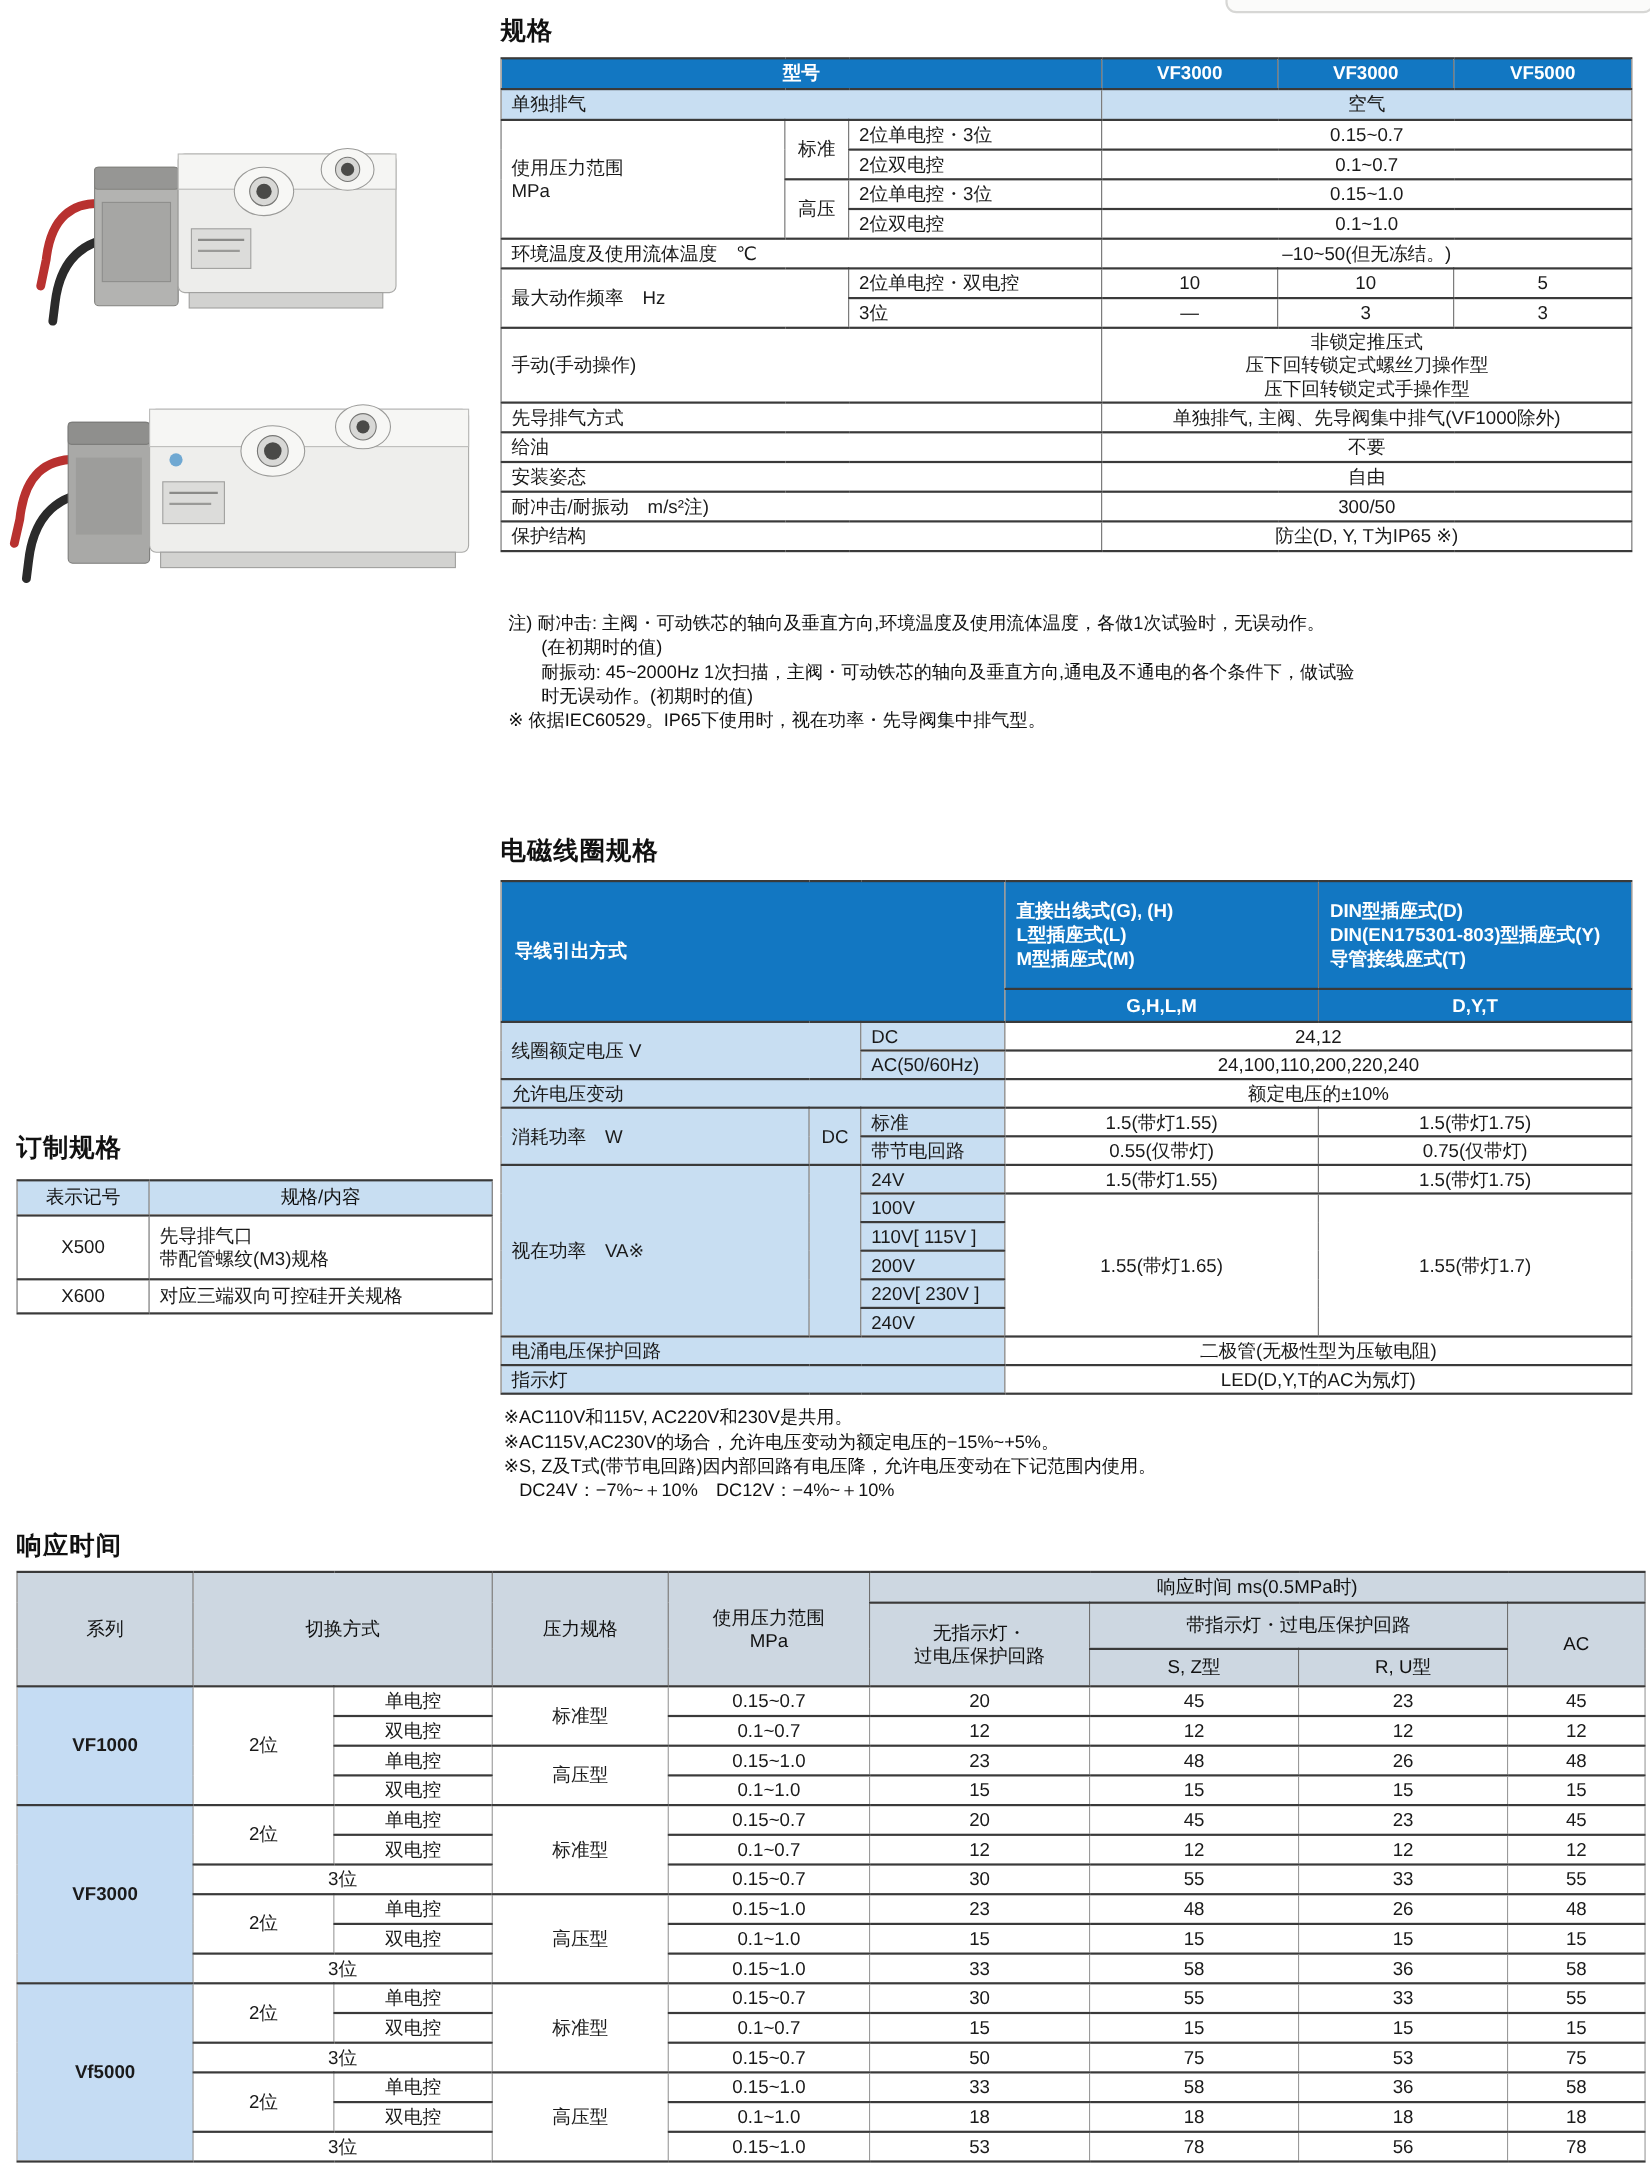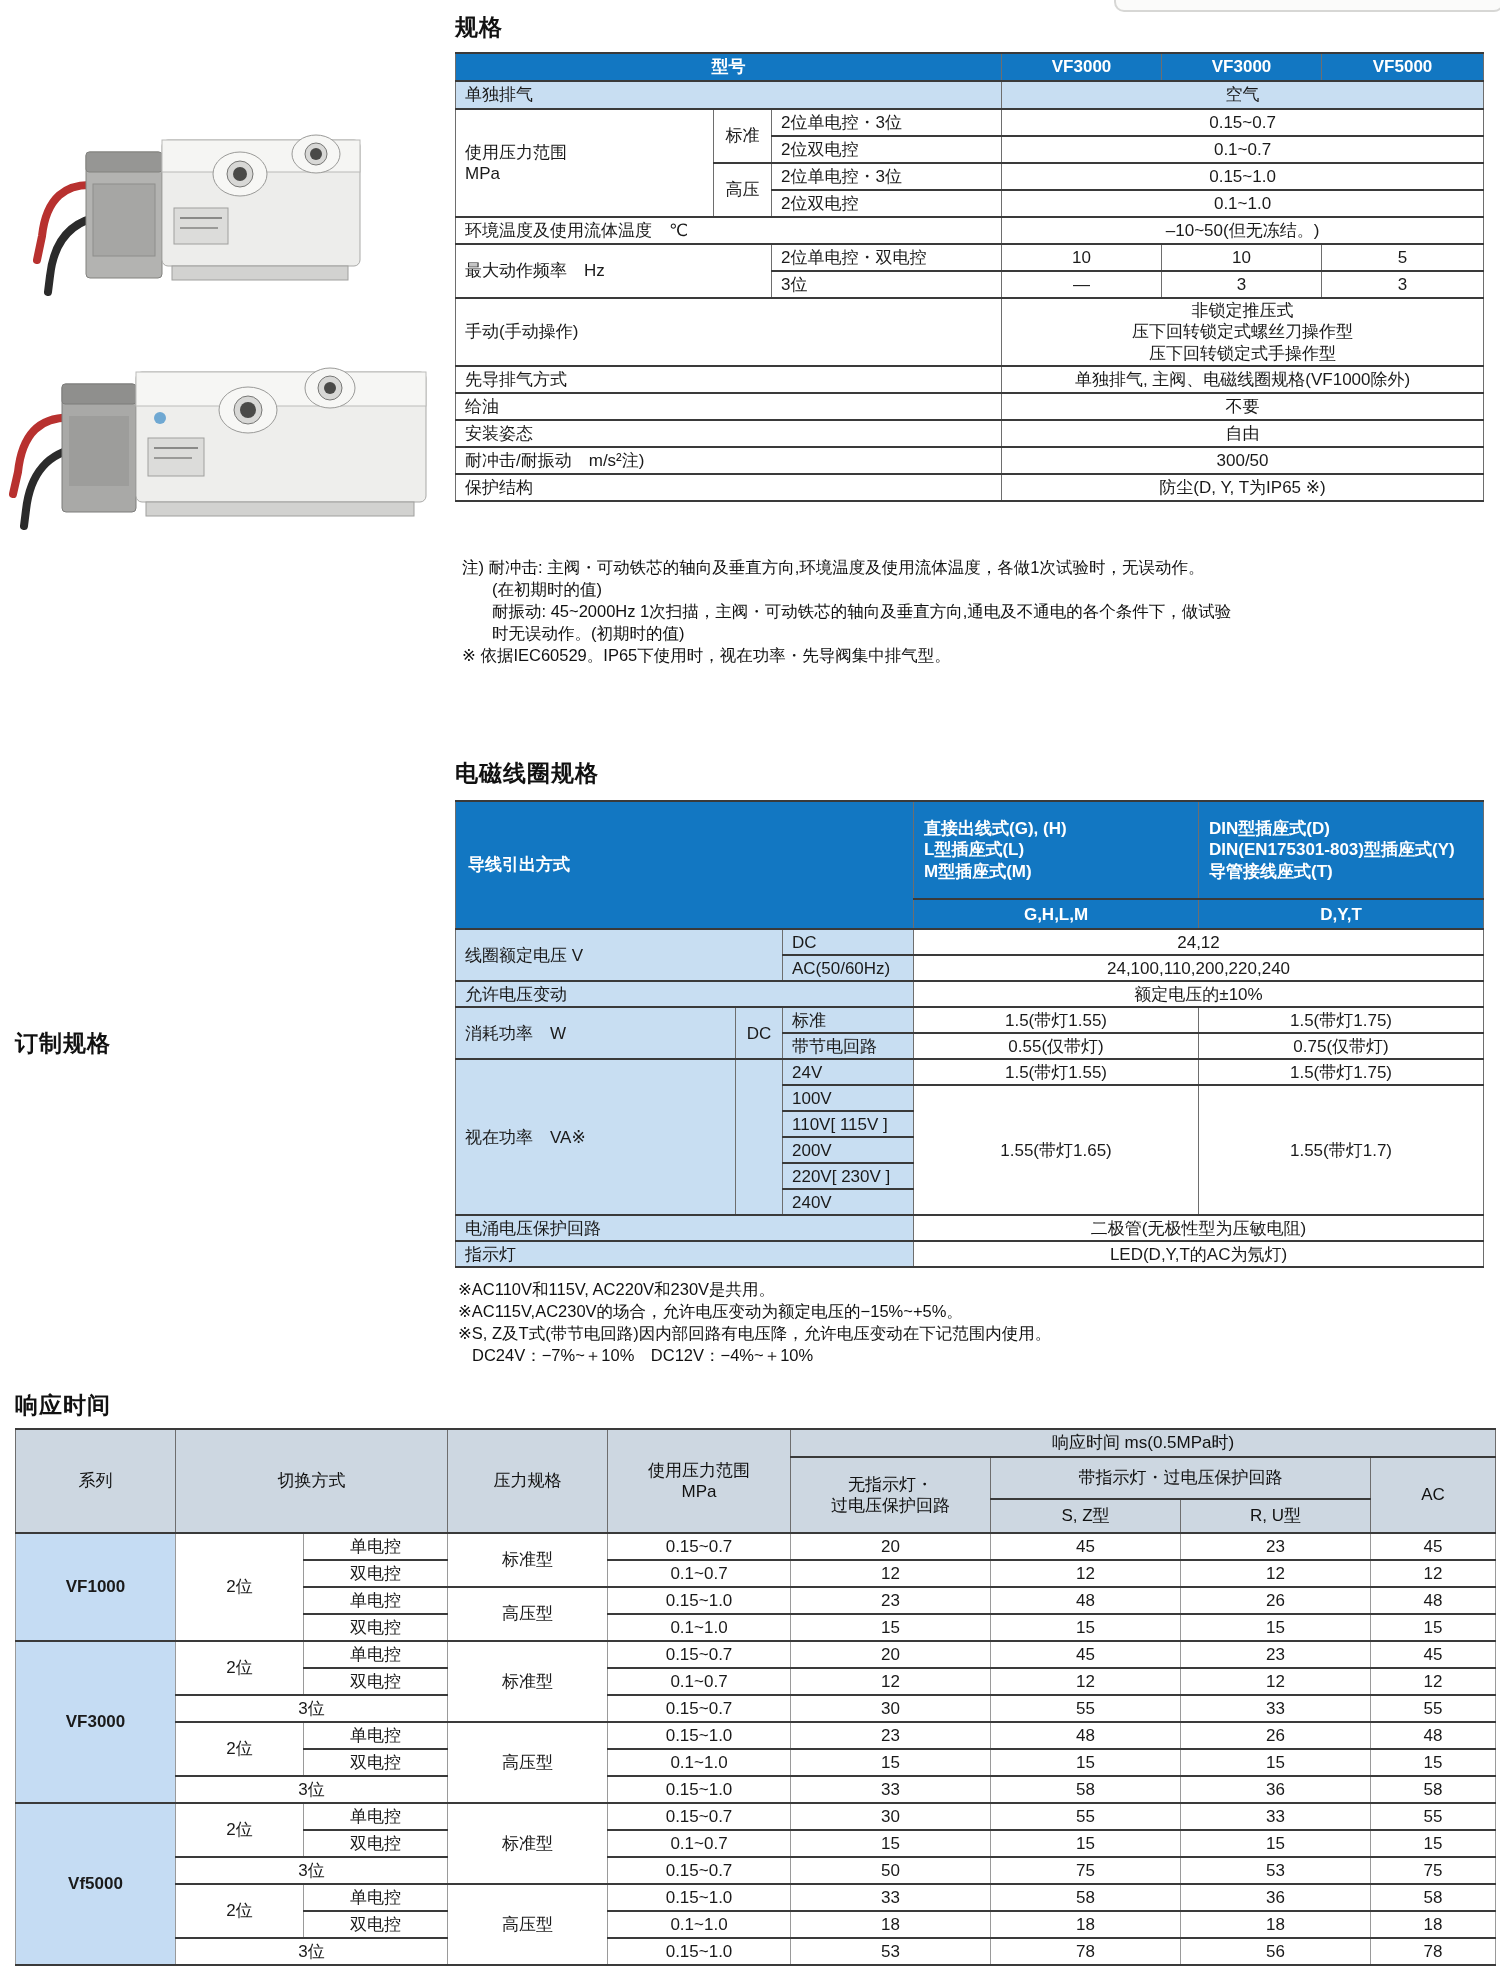--- a/index.html
+++ b/index.html
@@ -146,21 +146,21 @@
       <td>3</td>
     </tr>
     <tr class="manual">
       <td colspan="3" class="lbl">手动(手动操作)</td>
       <td colspan="3" class="preline">非锁定推压式
 压下回转锁定式螺丝刀操作型
 压下回转锁定式手操作型</td>
     </tr>
     <tr>
       <td colspan="3" class="lbl">先导排气方式</td>
-      <td colspan="3">单独排气, 主阀、电磁线圈规格(VF1000除外)</td>
+      <td colspan="3">单独排气, 主阀、先导阀集中排气(VF1000除外)</td>
     </tr>
     <tr>
       <td colspan="3" class="lbl">给油</td>
       <td colspan="3">不要</td>
     </tr>
     <tr>
       <td colspan="3" class="lbl">安装姿态</td>
       <td colspan="3">自由</td>
     </tr>
     <tr>
@@ -268,20 +268,41 @@
 
   <div class="notes" style="left:458px;top:1278px;width:1040px;">
     <div>※AC110V和115V, AC220V和230V是共用。</div>
     <div>※AC115V,AC230V的场合，允许电压变动为额定电压的−15%~+5%。</div>
     <div>※S, Z及T式(带节电回路)因内部回路有电压降，允许电压变动在下记范围内使用。</div>
     <div class="ind-sm">DC24V：−7%~＋10%　DC12V：−4%~＋10%</div>
   </div>
 
   <div class="sec-title" style="left:15px;top:1028px;">订制规格</div>
 
+  <table class="t custom" style="left:15px;top:1072px;width:432px;">
+    <colgroup>
+        <col style="width:120px">
+        <col style="width:312px">
+      </colgroup>
+    <tbody>
+        <tr class="hrow">
+      <th class="lbh">表示记号</th>
+      <th class="lbh">规格/内容</th>
+    </tr>
+    <tr class="tall">
+      <td>X500</td>
+      <td class="lbl preline">先导排气口
+带配管螺纹(M3)规格</td>
+    </tr>
+    <tr>
+      <td>X600</td>
+      <td class="lbl">对应三端双向可控硅开关规格</td>
+    </tr>
+  </tbody>
+    </table>
 
   <div class="sec-title" style="left:15px;top:1390px;">响应时间</div>
 
   <table class="t rt" style="left:15px;top:1428px;width:1480px;">
     <colgroup>
         <col style="width:160px">
         <col style="width:128px">
         <col style="width:144px">
         <col style="width:160px">
         <col style="width:183px">

